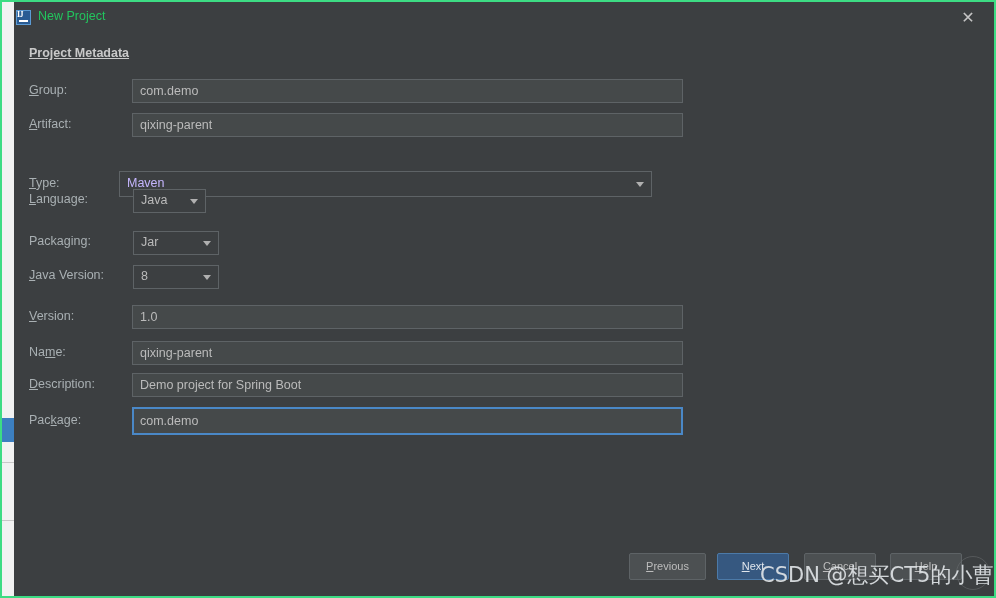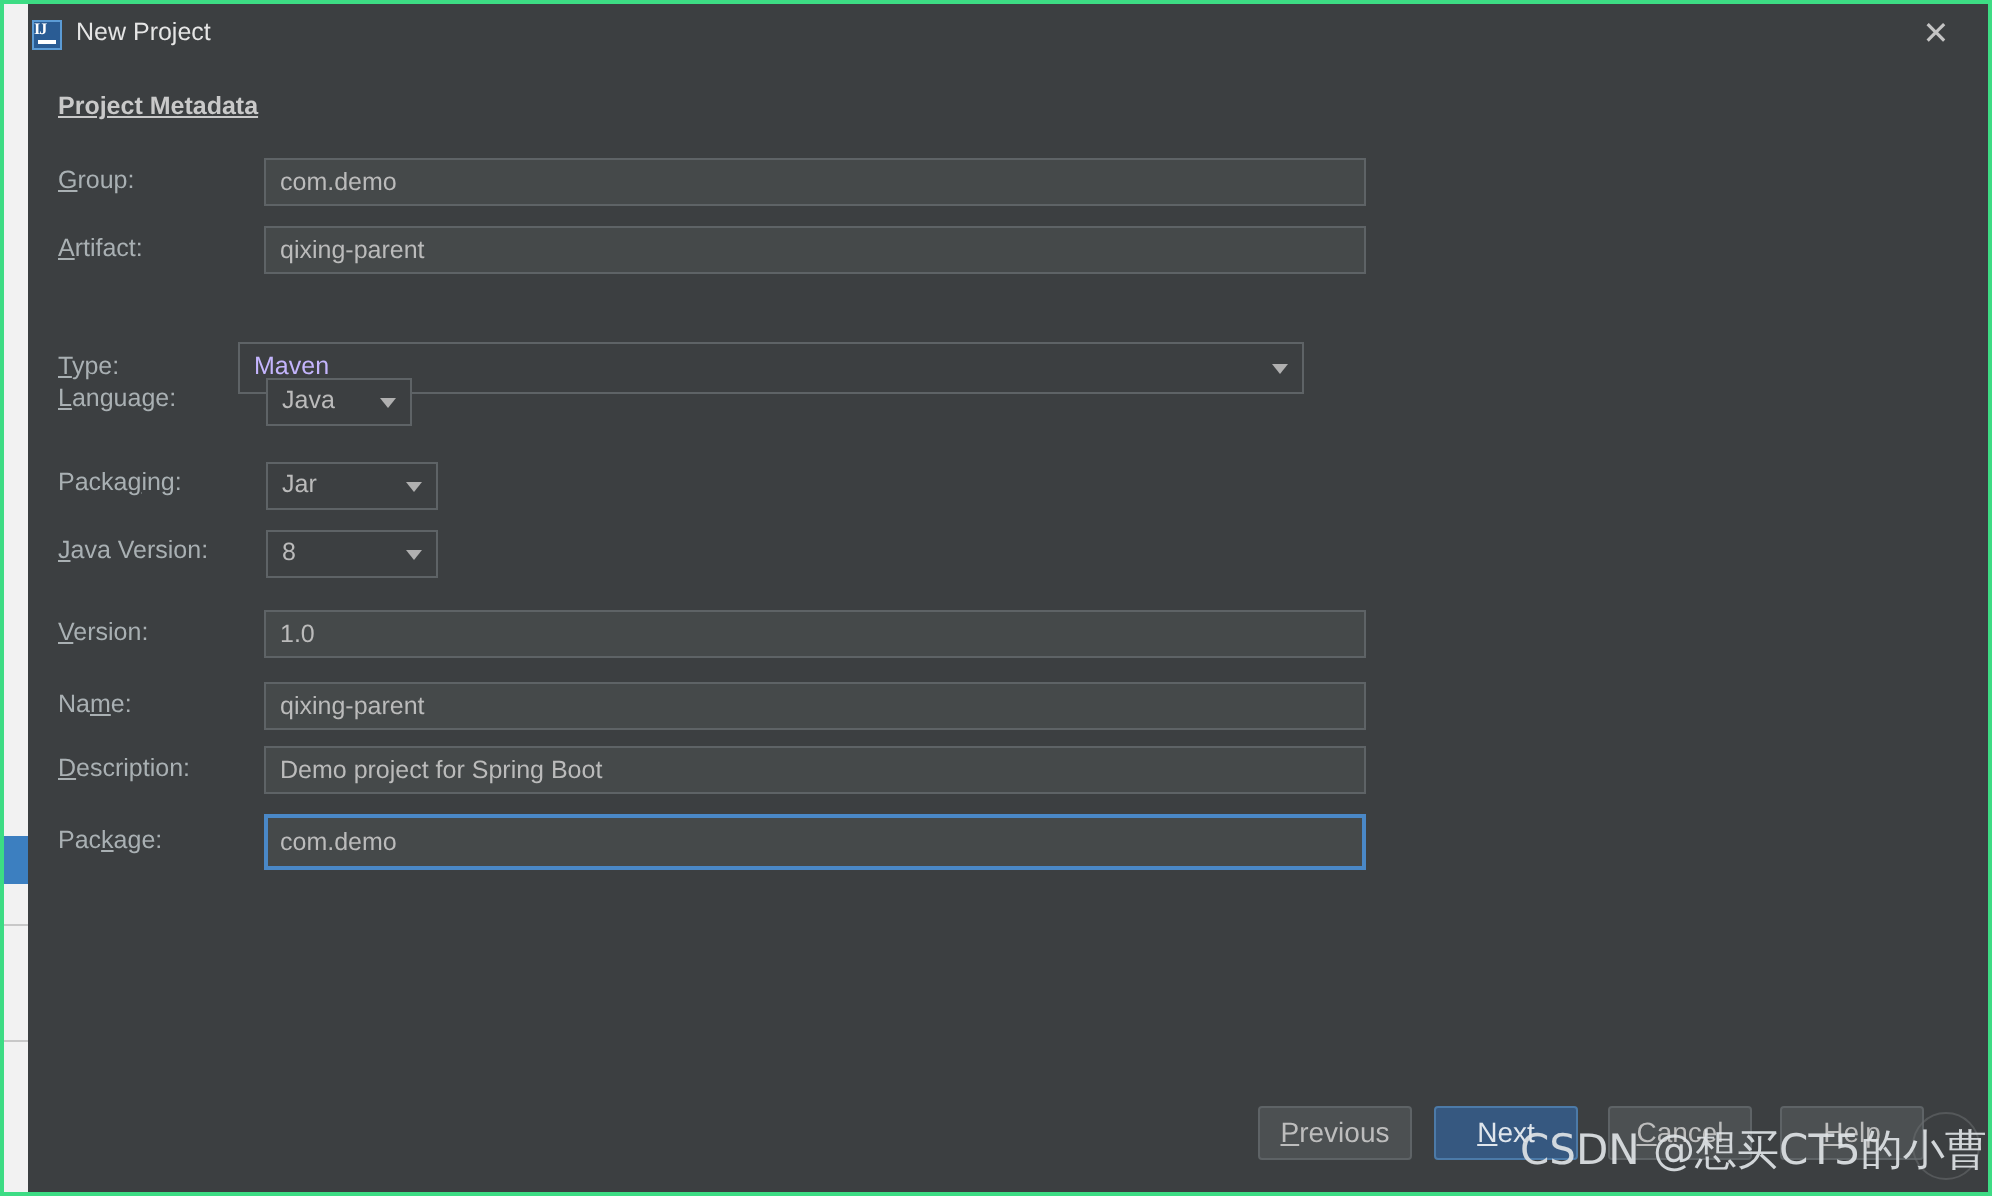--- a/index.html
+++ b/index.html
@@ -95,21 +95,21 @@
   #app-icon .ij-bar {
     position: absolute;
     left: 2px; bottom: 2px;
     width: 9px; height: 2px;
     background: #ffffff;
   }
   #window-title {
     position: absolute;
     left: 24px; top: 7px;
     font-size: 12.5px;
-    color: #e5e5e5;
+    color: #22c55e;
     white-space: nowrap;
   }
   #close-button {
     position: absolute;
     right: 16px; top: 6px;
     width: 20px; height: 20px;
     color: #c4c4c4;
     font-size: 16px;
     line-height: 20px;
     text-align: center;
@@ -222,21 +222,21 @@
 
   
   .btn {
     position: absolute;
     height: 27px;
     box-sizing: border-box;
     background: #4c5052;
     border: 1px solid #5e6366;
     border-radius: 2px;
     color: #bdbdbd;
-    font-size: 14px;
+    font-size: 11px;
     font-family: "Liberation Sans", sans-serif;
     text-align: center;
     line-height: 25px;
     cursor: pointer;
     padding: 0;
   }
   .btn .mn { text-decoration: underline; }
   .btn.primary {
     background: #365880;
     border: 1px solid #4c7aa8;

